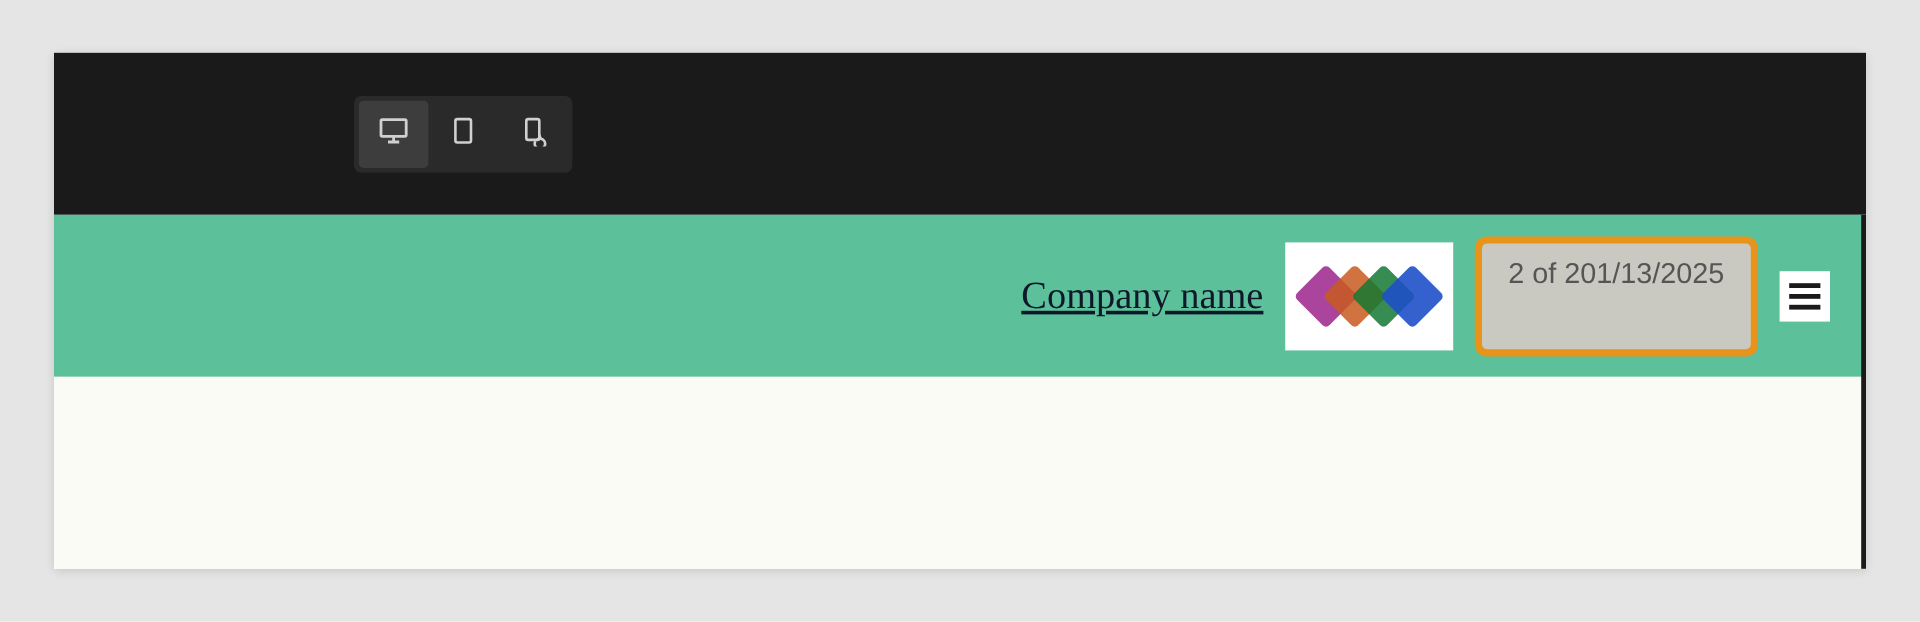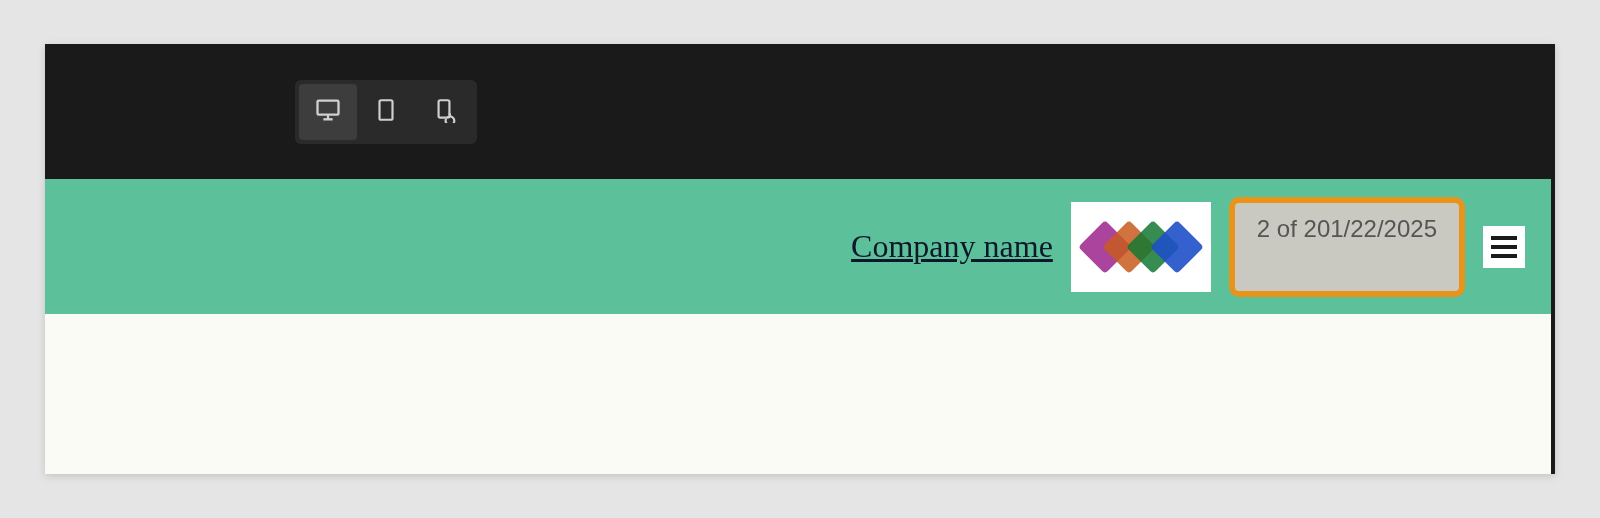--- a/index.html
+++ b/index.html
@@ -178,21 +178,21 @@
       <div class="diamond-row">
         <div class="diamond d1"></div>
         <div class="diamond d2"></div>
         <div class="diamond d3"></div>
         <div class="diamond d4"></div>
       </div>
     </div>
 
     <div class="info-pill">
       <div class="line">2 of 2</div>
-      <div class="line">01/22/2025</div>
+      <div class="line">01/13/2025</div>
     </div>
 
     <div class="menu-btn">
       <span class="bars">
         <span class="bar"></span>
         <span class="bar"></span>
         <span class="bar"></span>
       </span>
     </div>
   </div>

